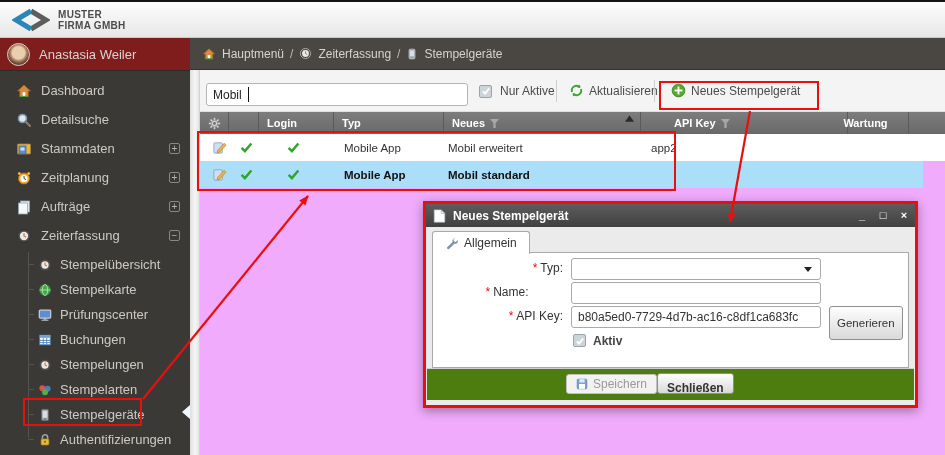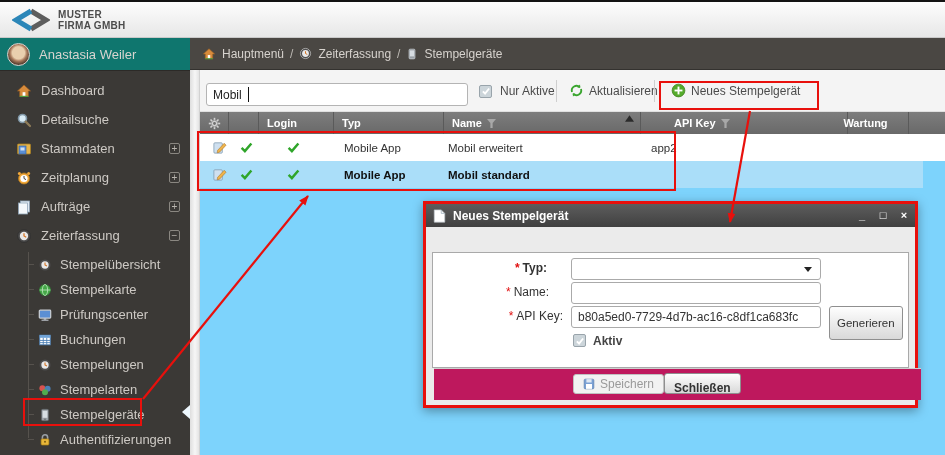--- a/index.html
+++ b/index.html
@@ -14,21 +14,21 @@
   
   #topbar{left:0;top:0;width:945px;height:38px;
     background:linear-gradient(#fdfdfd,#e7e7e7);
     border-top:2px solid #141414;border-bottom:1px solid #c9c9c9;box-sizing:border-box;}
   #logo{left:12px;top:6px;display:flex;align-items:center;gap:8px;}
   #logo-text{font-size:10px;font-weight:bold;color:#4c4c4c;line-height:11px;letter-spacing:.3px;}
 
   
   #sidebar{left:0;top:38px;width:190px;height:417px;background:#3b3936;overflow:hidden;}
   #user-row{height:32px;display:flex;align-items:center;gap:9px;padding-left:7px;
-    border-bottom:1px solid #2c2a27;background:#0f766e;}
+    border-bottom:1px solid #2c2a27;background:#7f1d1d;}
   #avatar{width:21px;height:21px;border-radius:50%;border:1px solid #d8d4cf;
     background:radial-gradient(circle at 50% 42%,#e9cfae 0 38%,#a8795c 52%,#5d4434 70%,#4a362b 100%);}
   #user-name{color:#d8d4cf;font-size:13px;}
   .menu{list-style:none;margin:5px 0 0 4px;padding:0;}
   .menu li{height:29px;display:flex;align-items:center;gap:9px;padding-left:12px;cursor:pointer;}
   .menu li .lbl{color:#cdc9c4;font-size:13px;flex:1 1 auto;}
   .expander{width:11px;height:11px;margin-right:10px;border:1px solid #8a8781;color:#b9b5af;
     font-size:10px;line-height:9px;text-align:center;border-radius:2px;box-sizing:border-box;}
   .submenu{list-style:none;margin:2px 0 0 0;padding:0;position:relative;}
   .submenu:before{content:"";position:absolute;left:28px;top:0;bottom:14px;width:1px;background:#56524d;}
@@ -43,21 +43,21 @@
   #breadcrumb{left:190px;top:38px;width:755px;height:32px;background:#4a4743;
     border-bottom:1px solid #34322f;box-sizing:border-box;
     display:flex;align-items:center;gap:6px;padding-left:12px;color:#d7d3ce;font-size:12px;}
   #breadcrumb .sep{color:#bdb9b4;}
 
   
   #splitter{left:190px;top:70px;width:9px;height:385px;
     background:linear-gradient(90deg,#dedede,#f6f6f6 55%,#e4e4e4);}
 
   
-  #content{left:199px;top:70px;width:746px;height:385px;background:#7dd3fc;border-left:1px solid #d2d2d2;box-sizing:border-box;}
+  #content{left:199px;top:70px;width:746px;height:385px;background:#f0abfc;border-left:1px solid #d2d2d2;box-sizing:border-box;}
   #gridbar{left:0;top:0;width:746px;height:42px;background:#f4f4f4;border-bottom:1px solid #e0e0e0;box-sizing:border-box;}
   #search-wrap{left:6px;top:13px;width:262px;height:23px;}
   #search-input{width:100%;height:100%;box-sizing:border-box;border:1px solid #b4b4b4;border-radius:3px;
     padding:0 6px;font-size:12px;font-family:inherit;color:#222;background:#fff;outline:none;}
   #search-caret{left:42px;top:4px;width:1px;height:15px;background:#111;}
   .cb{width:13px;height:13px;background:#ccd5da;border:1px solid #99a4ab;border-radius:2px;
     display:inline-flex;align-items:center;justify-content:center;box-sizing:border-box;}
   .tb-label{font-size:12px;color:#4b4b4b;}
   .tb-sep{width:1px;height:22px;background:#cfcfcf;}
   .tb-btn{display:flex;align-items:center;gap:5px;cursor:pointer;}
@@ -87,21 +87,21 @@
   #dlg-panel{left:6px;top:48px;width:477px;height:116px;background:#fff;border:1px solid #a9a9a9;box-sizing:border-box;}
   .flabel{position:absolute;width:112px;text-align:right;font-size:12px;color:#333;}
   .req{color:#e01010;margin-right:3px;}
   .finput{position:absolute;width:250px;height:22px;border:1px solid #aaa;border-radius:3px;box-sizing:border-box;
     font-size:12px;font-family:inherit;padding:0 6px;color:#333;background:#fff;outline:none;}
   #typ-select{display:flex;align-items:center;justify-content:flex-end;padding-right:8px;cursor:pointer;}
   .dd-arrow{width:0;height:0;border-left:4px solid transparent;border-right:4px solid transparent;border-top:5px solid #222;}
   .btn{display:inline-flex;align-items:center;gap:5px;border:1px solid #8f8f8f;border-radius:3px;
     background:linear-gradient(#fefefe,#d9d9d9);font-size:12px;color:#333;padding:2px 9px;cursor:pointer;box-sizing:border-box;}
   .btn.disabled{background:#f2f2f2;color:#9a9a9a;border-color:#c0c0c0;cursor:default;}
-  #dlg-footer{left:8px;top:164px;width:487px;height:32px;background:#be185d;border-top:1px solid #cfcfcf;box-sizing:border-box;}
+  #dlg-footer{left:1px;top:164px;width:487px;height:32px;background:#4d7c0f;border-top:1px solid #cfcfcf;box-sizing:border-box;}
 </style>
 </head>
 <body>
 
 <div id="topbar" class="abs">
   <div id="logo" class="abs">
     <svg class="ic" width="38" height="24" viewBox="0 0 38 24">
       <path d="M19 3 L34 12 L19 21" fill="none" stroke="#5d5d5d" stroke-width="5"></path>
       <path d="M19 21 L4 12 L19 3" fill="none" stroke="#2b86b8" stroke-width="5"></path>
     </svg>
@@ -319,21 +319,21 @@
       </svg>
     </div>
     <div class="hcell" style="left:29px;width:30px;"></div>
     <div class="hcell" style="left:59px;width:75px;">
       <span>Login</span>
     </div>
     <div class="hcell" style="left:134px;width:110px;">
       <span>Typ</span>
     </div>
     <div class="hcell" style="left:244px;width:197px;">
-      <span>Name</span>
+      <span>Neues</span>
       <svg width="9" height="9" viewBox="0 0 8 8">
         <path d="M0 0 H8 L5 3.5 V8 H3 V3.5 Z" fill="#a8a8a8"></path>
       </svg>
       <svg width="9" height="7" viewBox="0 0 10 7" style="position:absolute;right:6px;top:3px;">
         <path d="M5 0 L10 7 H0 Z" fill="#2b2b2b"></path>
       </svg>
     </div>
     <div class="hcell" style="left:466px;width:182px;">
       <span>API Key</span>
       <svg width="9" height="9" viewBox="0 0 8 8">
@@ -398,31 +398,37 @@
     <svg width="13" height="14" viewBox="0 0 14 16">
       <path d="M1 1 H9 L13 5 V15 H1 Z" fill="#fff" stroke="#bfc6cc" stroke-width="0.8"></path>
       <path d="M9 1 L9 5 H13" fill="none" stroke="#9fb0bd" stroke-width="0.9"></path>
     </svg>
     <span id="dlg-title">Neues Stempelgerät</span>
     <span class="winbtn">_</span>
     <span class="winbtn">□</span>
     <span class="winbtn" style="margin-right:4px;">×</span>
   </div>
 
+  <div id="dlg-tab" class="abs">
+    <svg width="13" height="13" viewBox="0 0 16 16">
+      <path d="M12.5 1.5 a3.4 3.4 0 0 0 -3.2 4.5 L3 12.3 a1.6 1.6 0 1 0 2.3 2.3 L11.6 8.3 a3.4 3.4 0 0 0 4-4.5 L13.3 6 L11 5.2 L10.4 3 Z" fill="#7d93b2"></path>
+    </svg>
+    <span>Allgemein</span>
+  </div>
 
   <div id="dlg-panel" class="abs">
 
-    <span class="flabel" style="left:2px;top:8px;font-weight:bold;">
+    <span class="flabel" style="left:18px;top:8px;">
       <span class="req">*</span><span>Typ:</span>
     </span>
     <div class="finput" id="typ-select" style="left:138px;top:5px;">
       <span class="dd-arrow"></span>
     </div>
 
-    <span class="flabel" style="left:4px;top:32px;">
+    <span class="flabel" style="left:18px;top:32px;text-align:center;">
       <span class="req">*</span><span>Name:</span>
     </span>
     <input class="finput" style="left: 138px; top: 29px;" value="">
 
     <span class="flabel" style="left:18px;top:56px;">
       <span class="req">*</span><span>API Key:</span>
     </span>
     <input class="finput" style="left: 138px; top: 53px;" value="b80a5ed0-7729-4d7b-ac16-c8df1ca683fc">
     <button class="btn" style="position:absolute;left:396px;top:53px;height:22px;padding:16px 7px;font-size:11.5px;">Generieren</button>
 

